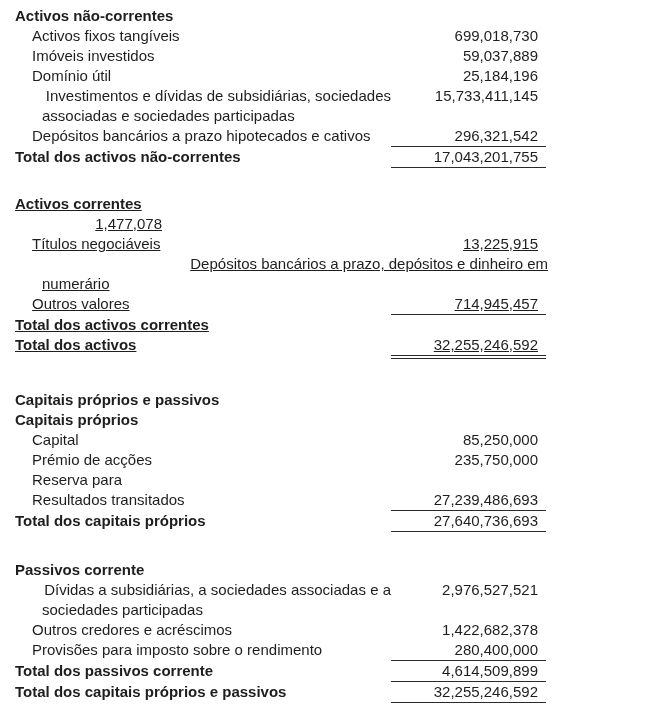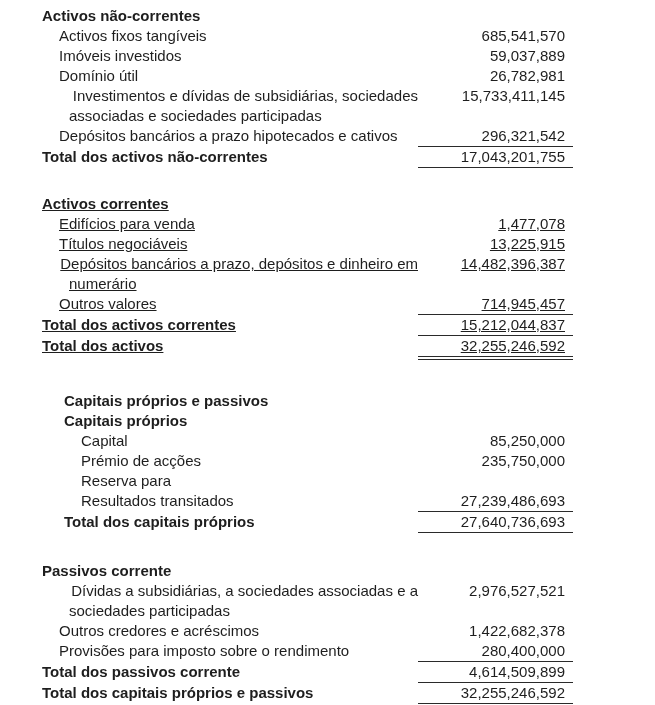--- a/index.html
+++ b/index.html
@@ -6,21 +6,20 @@
   html, body { margin: 0; padding: 0; background: #ffffff; }
   .page {
     width: 548px;
     height: 705px;
     background: #ffffff;
     font-family: "Liberation Sans", "DejaVu Sans", sans-serif;
     font-size: 15px;
     color: #1e1e1e;
     padding-top: 6px;
     overflow: hidden;
-    margin-left: 27px;
   }
   .row {
     display: flex;
     align-items: flex-start;
     line-height: 20px;
     padding-left: 15px;
   }
   .hrow .label { font-weight: 700; }
   .total .label { font-weight: 700; }
   .label { flex: 1 1 auto; min-width: 0; }
@@ -39,43 +38,43 @@
   .u1 { border-bottom: 1.5px solid #2a2a2a; }
   .u2 { border-bottom: 1.5px solid #2a2a2a; position: relative; }
   .u2::after {
     content: "";
     position: absolute;
     left: 0; right: 0;
     bottom: -4px;
     border-bottom: 1.5px solid #2a2a2a;
   }
   .sec-gap-b { margin-top: 26px; text-decoration: underline; }
-  .sec-gap-c { margin-top: 34px; padding-left: 22px; }
+  .sec-gap-c { margin-top: 34px; }
   .sec-gap-d { margin-top: 28px; }
 </style>
 </head>
 <body>
 
 <div class="page">
 
   <section>
     <div class="row hrow">
       <div class="label">Activos não-correntes</div>
     </div>
     <div class="row">
       <div class="label item">Activos fixos tangíveis</div>
-      <div class="value">685,541,570</div>
+      <div class="value">699,018,730</div>
     </div>
     <div class="row">
       <div class="label item">Imóveis investidos</div>
       <div class="value">59,037,889</div>
     </div>
     <div class="row">
       <div class="label item">Domínio útil</div>
-      <div class="value">26,782,981</div>
+      <div class="value">25,184,196</div>
     </div>
     <div class="row">
       <div class="label item">
         <span class="line1">Investimentos e dívidas de subsidiárias, sociedades</span>
         <span class="line2">associadas e sociedades participadas</span>
       </div>
       <div class="value">15,733,411,145</div>
     </div>
     <div class="row">
       <div class="label item">Depósitos bancários a prazo hipotecados e cativos</div>
@@ -85,41 +84,38 @@
       <div class="label">Total dos activos não-correntes</div>
       <div class="value u1">17,043,201,755</div>
     </div>
   </section>
 
   <section class="sec-gap-b">
     <div class="row hrow">
       <div class="label">Activos correntes</div>
     </div>
     <div class="row">
-      <div class="label item">Edifícios para venda</div>
       <div class="value">1,477,078</div>
     </div>
     <div class="row">
       <div class="label item">Títulos negociáveis</div>
       <div class="value">13,225,915</div>
     </div>
     <div class="row">
       <div class="label item">
         <span class="line1">Depósitos bancários a prazo, depósitos e dinheiro em</span>
         <span class="line2">numerário</span>
       </div>
-      <div class="value">14,482,396,387</div>
     </div>
     <div class="row">
       <div class="label item">Outros valores</div>
       <div class="value u1">714,945,457</div>
     </div>
     <div class="row total">
       <div class="label">Total dos activos correntes</div>
-      <div class="value u1">15,212,044,837</div>
     </div>
     <div class="row total">
       <div class="label">Total dos activos</div>
       <div class="value u2">32,255,246,592</div>
     </div>
   </section>
 
   <section class="sec-gap-c">
     <div class="row hrow">
       <div class="label">Capitais próprios e passivos</div>

